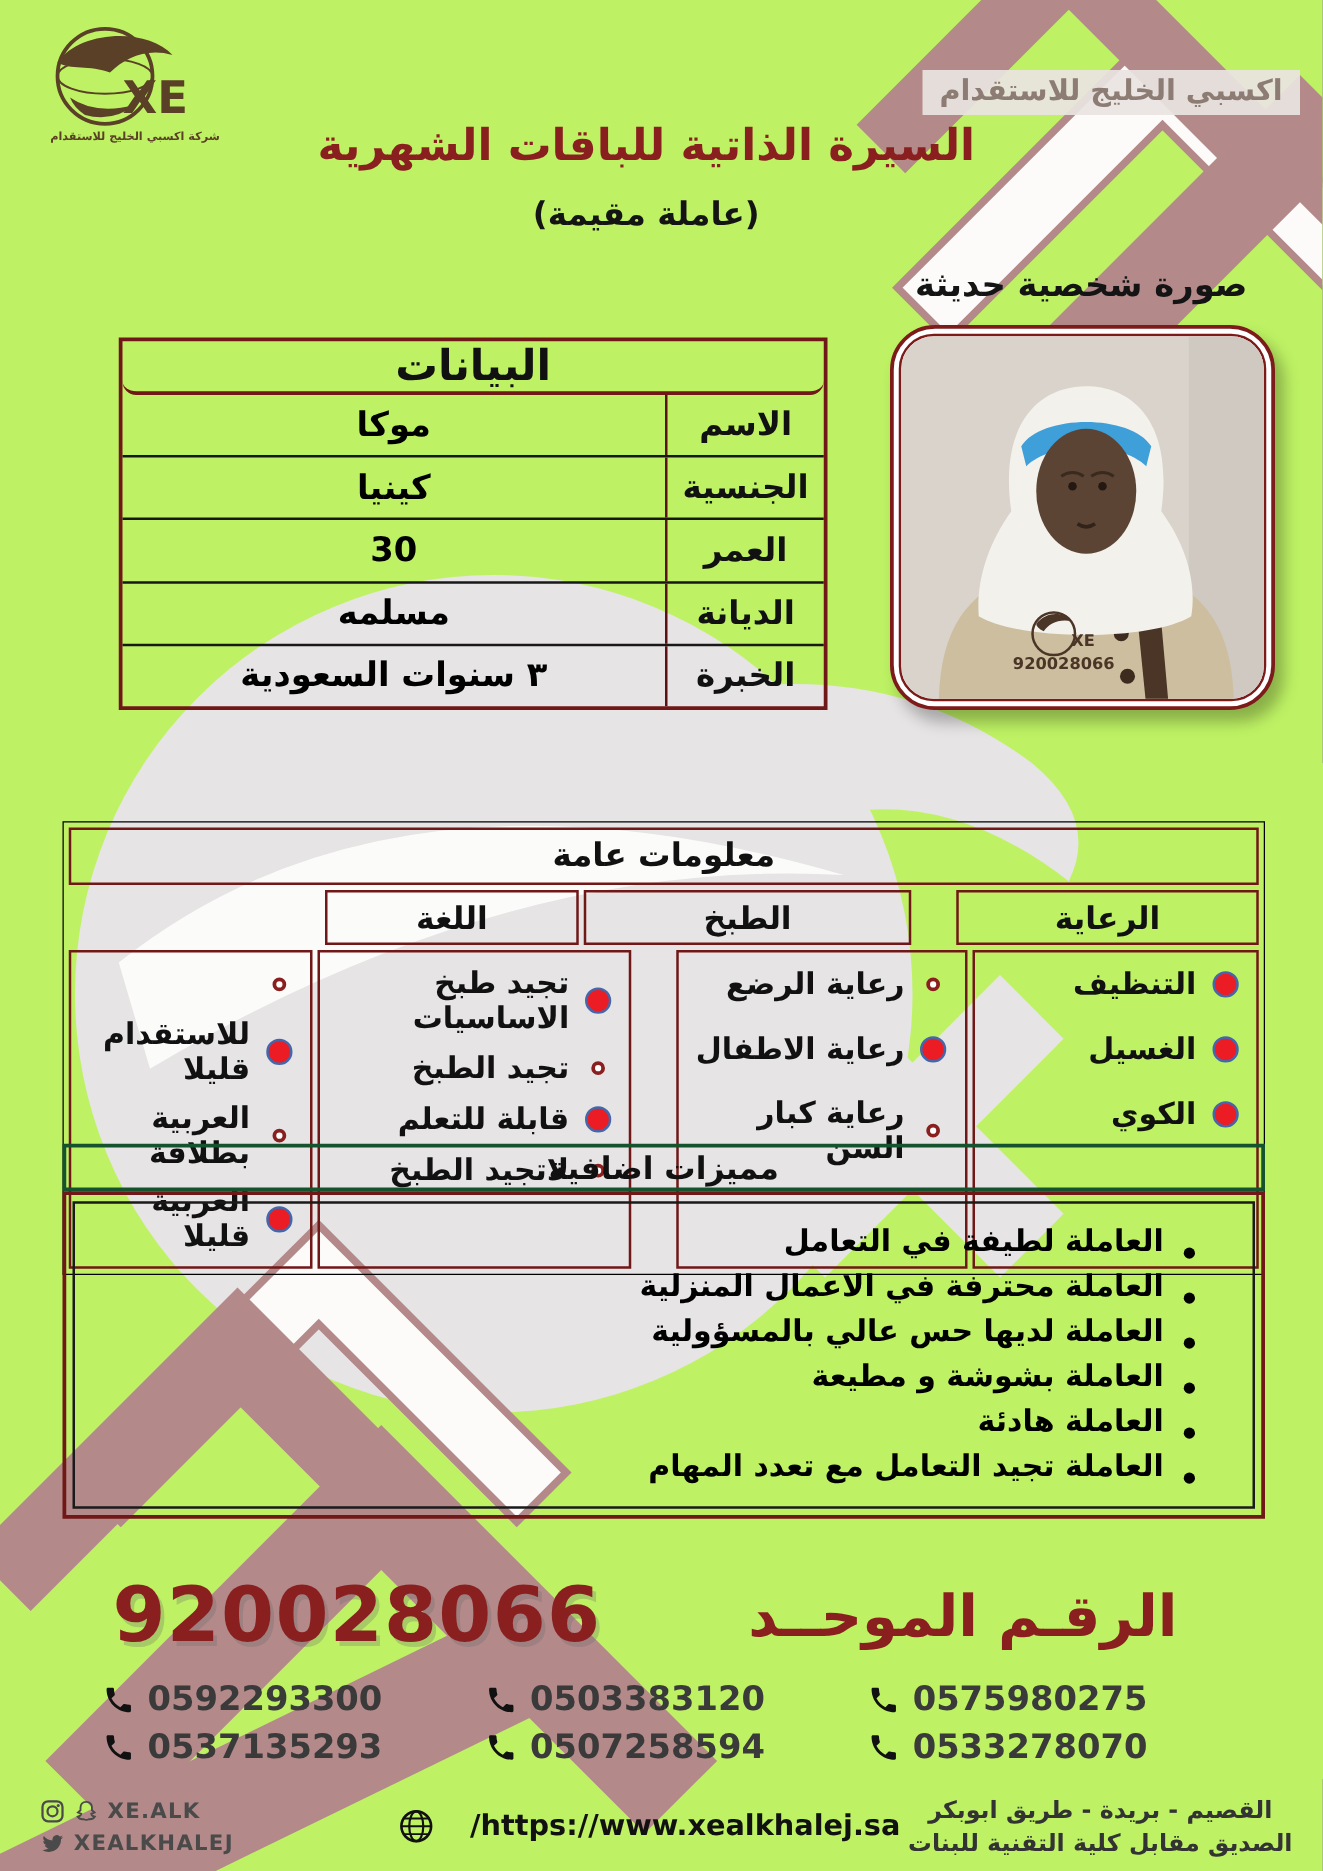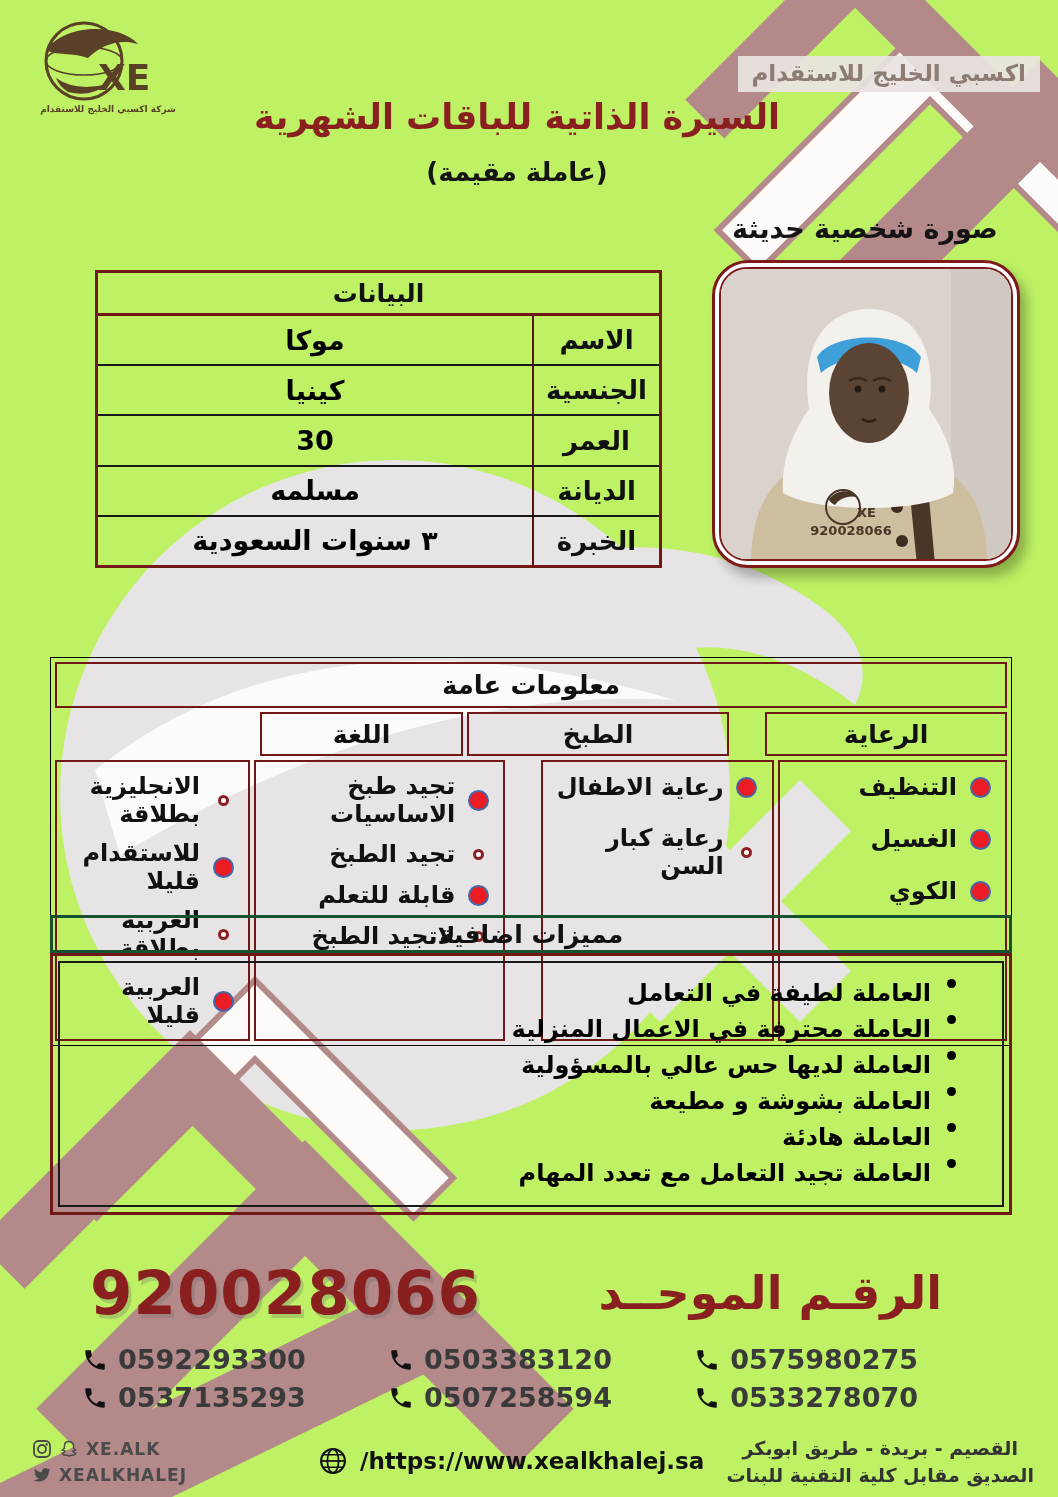--- a/index.html
+++ b/index.html
@@ -47,21 +47,21 @@
   .photo-inner svg { display:block; }
 
   
   .data-table {
     left:95px; top:270px; width:567px; height:298px;
     border:3px solid #701717; display:flex; flex-direction:column;
   }
   .dt-header {
     height:43px; border-bottom:3px solid #701717;
     display:flex; align-items:center; justify-content:center;
-    font-size:25px; font-weight:bold; color:#111;
+    font-size:34px; font-weight:bold; color:#111;border-radius:11px;
   }
   .dt-row { flex:1; display:flex; direction:rtl; }
   .dt-row + .dt-row { border-top:2.2px solid #181818; }
   .dt-label {
     width:127px; border-left:2.6px solid #5d1111;
     display:flex; align-items:center; justify-content:center;
     font-size:26px; font-weight:bold; color:#111;
   }
   .dt-value {
     flex:1; display:flex; align-items:center; justify-content:center;
@@ -110,21 +110,21 @@
   .feat-header {
     left:50px; top:915px; width:962px; height:38px;
     border:3px solid #14532d;
     display:flex; align-items:center; justify-content:center;
     font-size:25px; font-weight:bold; color:#111; direction:rtl;
   }
   .feat-body { left:50px; top:953px; width:962px; height:262px; border:3px solid #701717; }
   .feat-inner { position:absolute; inset:5px; border:2px solid #1a1a1a; padding:16px 46px 0 20px; direction:rtl; }
   .feat-inner ul { list-style:none; }
   .feat-inner li {
-    display:flex; direction:rtl; align-items:flex-start; gap:16px;
+    display:flex; direction:rtl; align-items:flex-end; gap:16px;
     font-size:24px; font-weight:bold; color:#000; margin-bottom:8px;
   }
   .feat-dot { width:9px; height:9px; background:#000; border-radius:50%; flex:0 0 auto; }
 
   
   .unified-label {
     right:116px; top:1266px; color:#8a1f1f;
     font-size:46px; font-weight:bold; direction:rtl;
   }
   .unified-number {
@@ -133,21 +133,21 @@
     text-shadow:3px 4px 0 rgba(110,110,110,.30);
   }
   .phones { left:82px; top:1344px; width:836px; display:flex; flex-direction:column; gap:7px; }
   .phone-row { display:flex; justify-content:space-between; }
   .phone { display:flex; align-items:center; gap:10px; font-size:27px; font-weight:bold; color:#3a3a3a; }
   .phone svg { flex:0 0 auto; }
 
   
   .social { left:32px; top:1436px; color:#4a4a4a; font-weight:bold; font-size:17px; letter-spacing:1px; }
   .social-row { display:flex; align-items:center; gap:7px; height:26px; }
-  .website { left:318px; top:1446px; display:flex; align-items:center; gap:12px;
+  .website { left:318px; top:1446px; display:flex; align-items:center; gap:28px;
              font-size:23px; font-weight:bold; color:#111; }
   .address { right:24px; top:1435px; text-align:center; direction:rtl;
              font-size:19px; font-weight:bold; color:#333; line-height:1.42; }
 </style>
 </head>
 <body>
 
 <div class="page">
 
   <svg class="wm" width="1058" height="1497" viewBox="0 0 1058 1497">
@@ -265,20 +265,26 @@
         <div class="gi-item">
           <span class="radio-wrap">
               <span class="radio checked"></span>
             </span>
           <span>الكوي</span>
         </div>
       </div>
       <div class="gi-cell w-care gap-3">
         <div class="gi-item">
           <span class="radio-wrap">
+              <span class="radio"></span>
+            </span>
+          <span>رعاية الرضع</span>
+        </div>
+        <div class="gi-item">
+          <span class="radio-wrap">
               <span class="radio checked"></span>
             </span>
           <span>رعاية الاطفال</span>
         </div>
         <div class="gi-item">
           <span class="radio-wrap">
               <span class="radio"></span>
             </span>
           <span>رعاية كبار السن</span>
         </div>
@@ -307,21 +313,20 @@
               <span class="radio"></span>
             </span>
           <span>لاتجيد الطبخ</span>
         </div>
       </div>
       <div class="gi-cell w-lang gap-4">
         <div class="gi-item">
           <span class="radio-wrap">
               <span class="radio"></span>
             </span>
-          <span>الانجليزية بطلاقة</span>
         </div>
         <div class="gi-item">
           <span class="radio-wrap">
               <span class="radio checked"></span>
             </span>
           <span>للاستقدام قليلا</span>
         </div>
         <div class="gi-item">
           <span class="radio-wrap">
               <span class="radio"></span>

